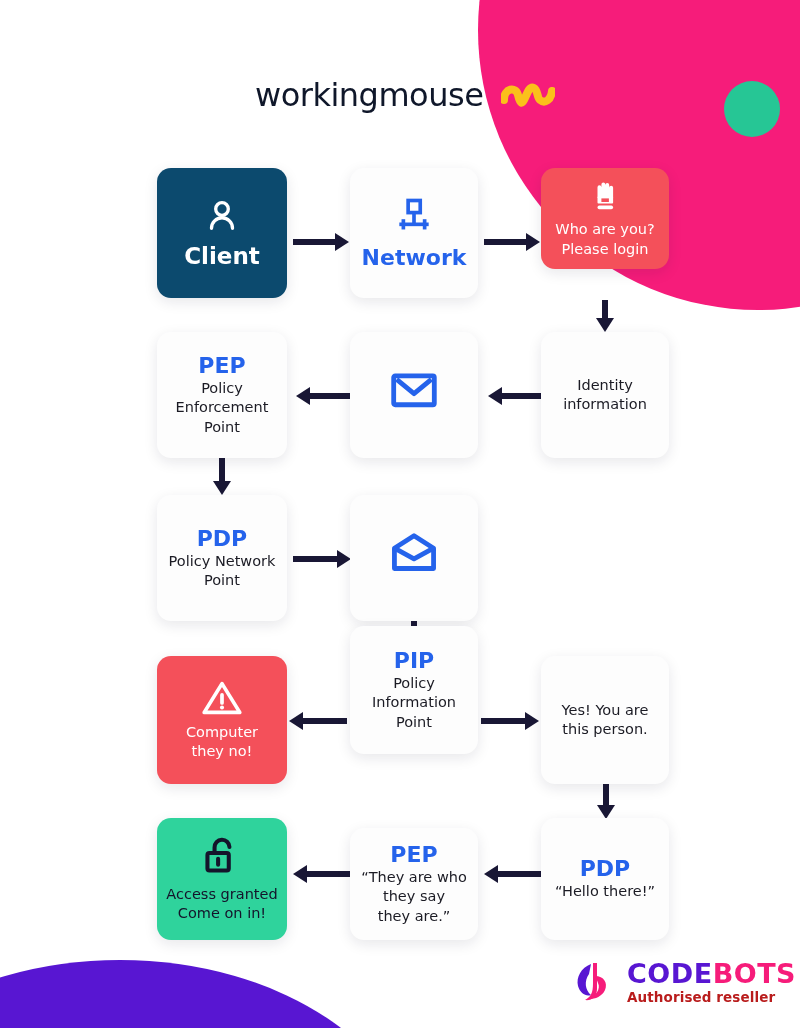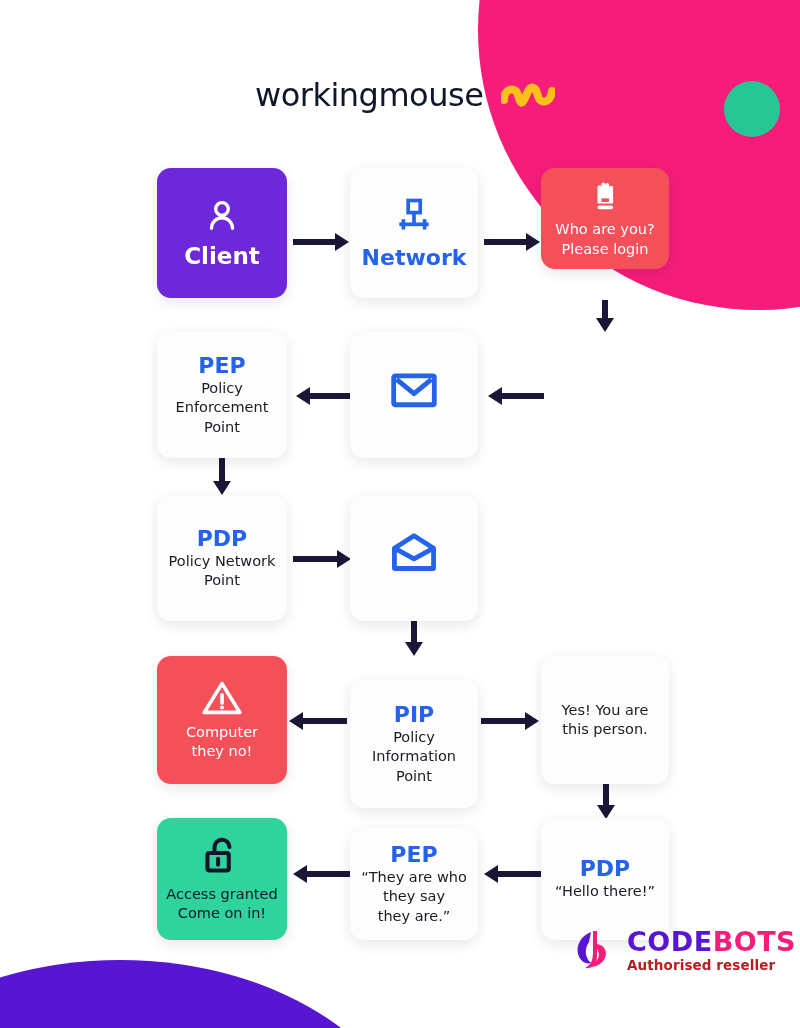--- a/index.html
+++ b/index.html
@@ -73,21 +73,21 @@
     border-radius: 14px;
     display: flex;
     flex-direction: column;
     align-items: center;
     justify-content: center;
     text-align: center;
     padding: 6px 8px;
     box-shadow: 0 4px 14px rgba(20,20,50,0.10);
   }
   .card.white { background: #fdfdfd; }
-  .card.blue  { background: #6d28d9; }
+  .card.blue  { background: #0c4a6e; }
   .card.red   { background: #f4505a; }
   .card.green { background: #2fd39c; }
 
   .card .icon { display: block; margin-bottom: 6px; }
   .card .icon.nogap { margin-bottom: 10px; }
 
   .ttl {
     font-size: 22px;
     font-weight: 700;
     color: #2563eb;
@@ -127,21 +127,21 @@
     left: 50%; margin-left: -9px; bottom: 0;
     border-left: 9px solid transparent;
     border-right: 9px solid transparent;
     border-top: 14px solid #191735;
   }
 
   
   .cb-logo {
     position: absolute;
     left: 571px;
-    top: 927px;
+    top: 959px;
     display: flex;
     align-items: center;
     gap: 10px;
   }
   .cb-text { display: flex; flex-direction: column; line-height: 1; }
   .cb-word {
     font-size: 27px;
     font-weight: 700;
     letter-spacing: 0.5px;
     font-family: "DejaVu Sans", sans-serif;
@@ -237,20 +237,24 @@
         <rect x="2" y="2.4" width="22" height="15.6" rx="0.8" stroke="#2563eb" stroke-width="2.6" fill="none"></rect>
         <path d="M3.6 4.2 L13 12 L22.4 4.2" stroke="#2563eb" stroke-width="2.6" fill="none" stroke-linejoin="round"></path>
       </svg>
     </div>
 
     <div class="arrow h left" style="left:488px; top:387px; width:56px; height:18px;">
       <div class="shaft" style="right:0; width:44px;"></div>
         <div class="head"></div>
     </div>
 
+    <div class="card white" style="left:541px; top:332px; width:128px; height:126px;">
+      <div class="sub">Identity</div>
+      <div class="sub">information</div>
+    </div>
 
     <div class="arrow v down" style="left:213px; top:458px; width:18px; height:37px;">
       <div class="shaft" style="top:0; height:25px;"></div>
         <div class="head"></div>
     </div>
 
     <div class="card white" style="left:157px; top:495px; width:130px; height:126px;">
       <div class="ttl">PDP</div>
       <div class="sub">Policy Network</div>
       <div class="sub">Point</div>
@@ -281,21 +285,21 @@
       </svg>
       <div class="sub white">Computer</div>
       <div class="sub white">they no!</div>
     </div>
 
     <div class="arrow h left" style="left:289px; top:712px; width:58px; height:18px;">
       <div class="shaft" style="right:0; width:46px;"></div>
         <div class="head"></div>
     </div>
 
-    <div class="card white" style="left:350px; top:680px; width:128px; height:128px;">
+    <div class="card white" style="left:350px; top:626px; width:128px; height:128px;">
       <div class="ttl">PIP</div>
       <div class="sub">Policy</div>
       <div class="sub">Information</div>
       <div class="sub">Point</div>
     </div>
 
     <div class="arrow h right" style="left:481px; top:712px; width:58px; height:18px;">
       <div class="shaft" style="left:0; width:46px;"></div>
         <div class="head"></div>
     </div>

